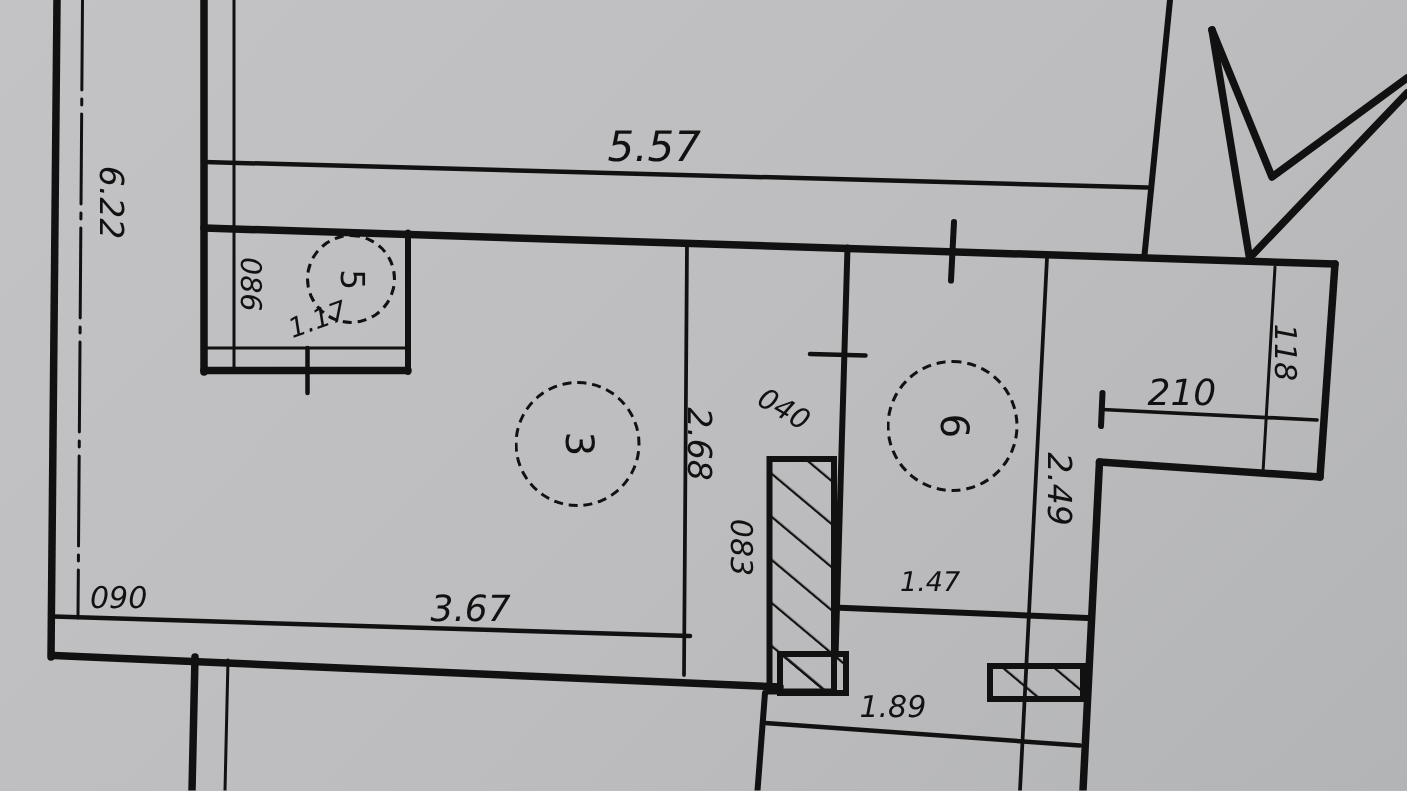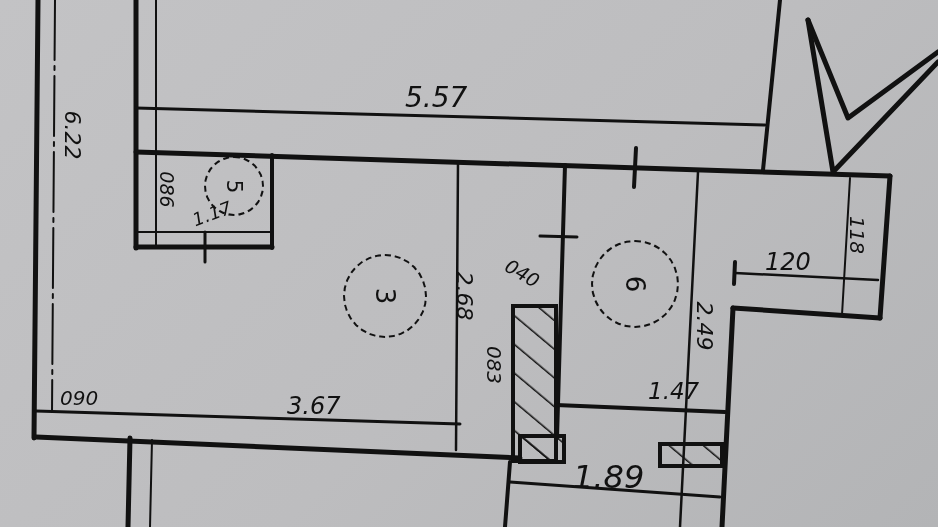--- a/index.html
+++ b/index.html
@@ -94,26 +94,26 @@
   </svg>
 
   <div class="lbl" style="left:48px; top:124px; transform:rotate(90deg);">6.22</div>
   <div class="lbl" style="left:405px; top:84px; font-size:28px;">5.57</div>
   <div class="lbl" style="left:148px; top:180px; font-size:19px; transform:rotate(90deg);">086</div>
   <div class="lbl" style="left:192px; top:205px; font-size:18px; transform:rotate(-20deg);">1.17</div>
   <div class="lbl" style="left:440px; top:285px; transform:rotate(90deg);">2.68</div>
   <div class="lbl" style="left:504px; top:264px; font-size:19px; transform:rotate(30deg);">040</div>
   <div class="lbl" style="left:475px; top:355px; font-size:20px; transform:rotate(90deg);">083</div>
   <div class="lbl" style="left:680px; top:315px; transform:rotate(90deg);">2.49</div>
-  <div class="lbl" style="left:765px; top:250px; font-size:24px;">120</div>
+  <div class="lbl" style="left:765px; top:250px; font-size:24px;">210</div>
   <div class="lbl" style="left:838px; top:225px; font-size:20px; transform:rotate(90deg);">118</div>
   <div class="lbl" style="left:60px; top:388px; font-size:20px;">090</div>
   <div class="lbl" style="left:275px; top:394px; font-size:24px;margin-left:12px;">3.67</div>
-  <div class="lbl" style="left:600px; top:380px; font-size:23px;margin-left:48px;">1.47</div>
-  <div class="lbl" style="left:573px; top:461px; font-size:32px;">1.89</div>
+  <div class="lbl" style="left:600px; top:380px; font-size:18px;">1.47</div>
+  <div class="lbl" style="left:573px; top:461px; font-size:20px;">1.89</div>
 
   <div class="roomnum" style="left:343px; top:254px; width:80px; height:80px;">
     <span>3</span>
   </div>
   <div class="roomnum" style="left:204px; top:156px; width:56px; height:56px; font-size:22px;">
     <span>5</span>
   </div>
   <div class="roomnum" style="left:591px; top:240px; width:84px; height:84px;">
     <span>6</span>
   </div>

